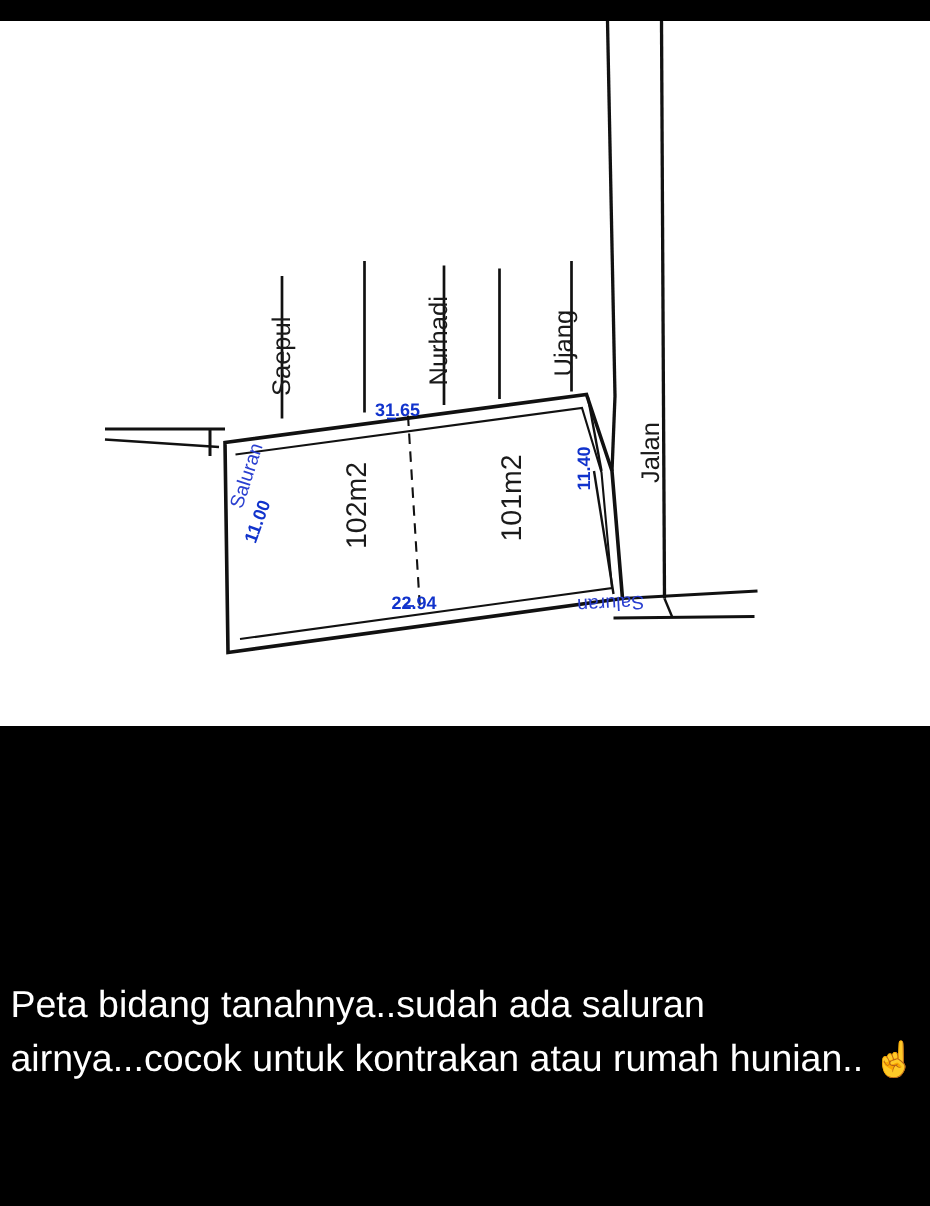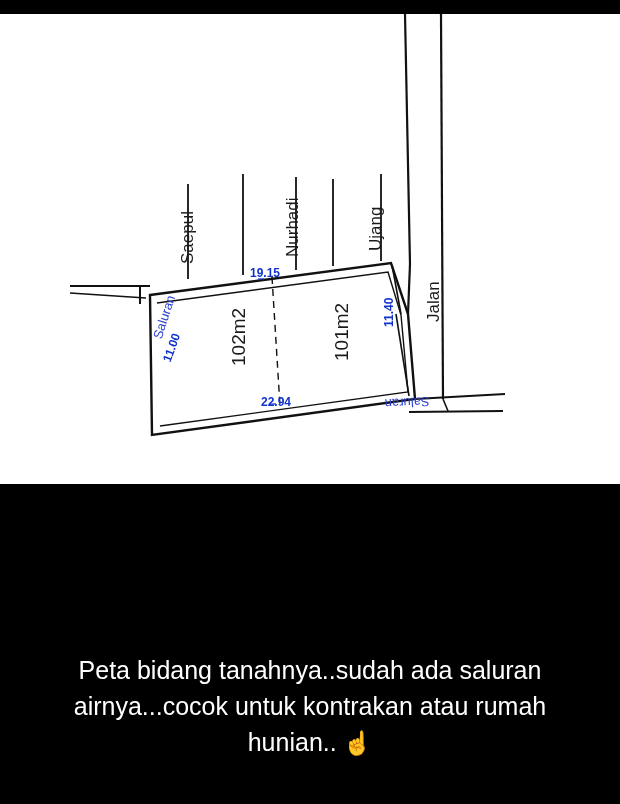--- a/index.html
+++ b/index.html
@@ -62,25 +62,24 @@
     top: 640px;
     width: 620px;
     height: 164px;
     background: #000000;
   }
   #caption-text {
     position: absolute;
     left: 0;
     top: 12px;
     width: 620px;
-    padding: 0 36px;
+    padding: 0 7px;
     color: #ffffff;
     font-size: 25px;
     line-height: 36px;
-    text-align: center;
     font-family: "Liberation Sans", sans-serif;
   }
   .hand-emoji { font-size: 23px; }
 </style>
 </head>
 <body>
 
 <div id="page">
 
   <div id="map-area">
@@ -119,21 +118,21 @@
     </svg>
 
     <div class="cad-label vert" style="left:178px; top:250px; transform: rotate(-90deg);">Saepul</div>
     <div class="cad-label vert" style="left:283px; top:243px; transform: rotate(-90deg);">Nurhadi</div>
     <div class="cad-label vert" style="left:366px; top:237px; transform: rotate(-90deg);">Ujang</div>
     <div class="cad-label vert" style="left:424px; top:308px; transform: rotate(-90deg);">Jalan</div>
 
     <div class="cad-label vert" style="left:228px; top:352px; transform: rotate(-90deg); font-size:19px;">102m2</div>
     <div class="cad-label vert" style="left:331px; top:347px; transform: rotate(-90deg); font-size:19px;">101m2</div>
 
-    <div class="dim-label" style="left:250px; top:252px;">19.15</div>
+    <div class="dim-label" style="left:250px; top:252px;">31.65</div>
     <div class="dim-label" style="left:261px; top:381px;">22.94</div>
     <div class="dim-label" style="left:382px; top:313px; transform: rotate(-90deg); transform-origin: left top;">11.40</div>
     <div class="dim-label" style="left:160px; top:345px; transform: rotate(-70deg); transform-origin: left top;">11.00</div>
 
     <div class="blue-name" style="left:150px; top:322px; transform: rotate(-72deg); transform-origin: left top;">Saluran</div>
     <div class="blue-name" style="left:430px; top:395px; transform: rotate(177deg); transform-origin: left top;">Saluran</div>
 
   </div>
 
   <div id="caption-band">

